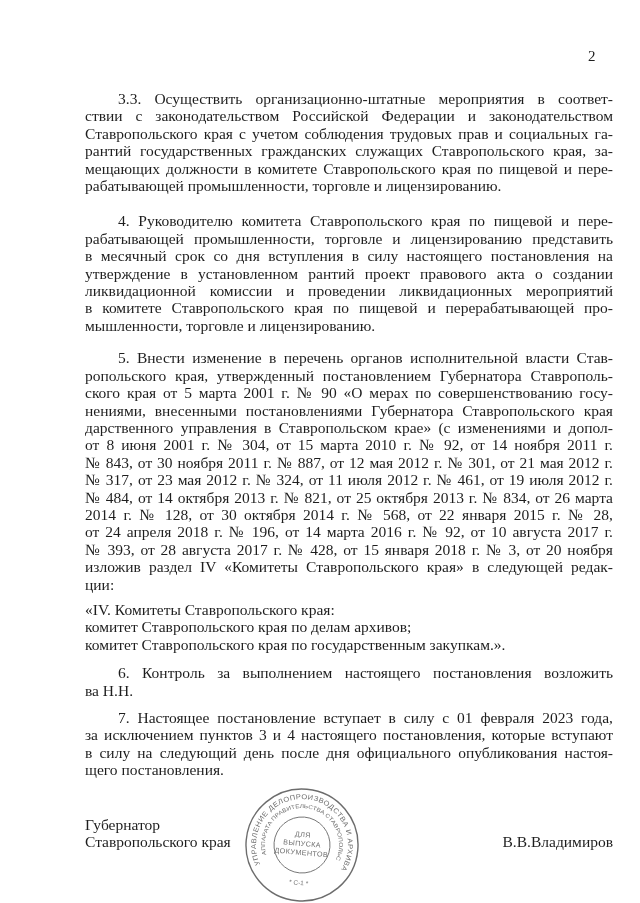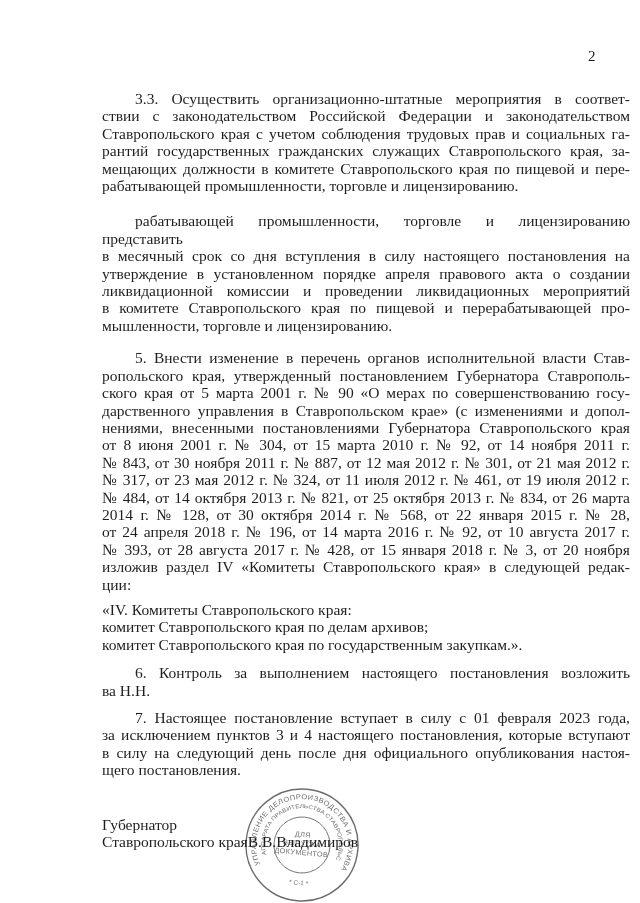--- a/index.html
+++ b/index.html
@@ -13,21 +13,21 @@
     color: #1e1e1e;
   }
   .page-number {
     position: absolute;
     top: 48px;
     left: 588px;
     font-size: 15px;
   }
   .content {
     position: absolute;
-    left: 102px;
+    left: 85px;
     top: 90px;
     width: 528px;
     font-size: 15.5px;
     line-height: 17.4px;
   }
   .para .line {
     text-align: justify;
     text-align-last: justify;
     text-justify: inter-word;
   }
@@ -37,20 +37,21 @@
     text-align: left;
   }
   .m-p1 { margin: 0 0 18px 0; }
   .m-p2 { margin: 0 0 15px 0; }
   .m-p3 { margin: 0 0 8px 0; }
   .m-q  { margin: 0 0 11px 0; }
   .m-p6 { margin: 0 0 10px 0; }
   .m-p7 { margin: 0 0 37px 0; }
   .signature {
     display: flex;
+    justify-content: space-between;
     align-items: flex-end;
     line-height: 17.5px;
   }
   .stamp {
     position: absolute;
     left: 242px;
     top: 785px;
     width: 120px;
     height: 120px;
     mix-blend-mode: multiply;
@@ -68,33 +69,34 @@
   <div class="content">
     <div class="para m-p1">
         <div class="line">3.3. Осуществить организационно-штатные мероприятия в соответ-</div>
         <div class="line">ствии с законодательством Российской Федерации и законодательством</div>
         <div class="line">Ставропольского края с учетом соблюдения трудовых прав и социальных га-</div>
         <div class="line">рантий государственных гражданских служащих Ставропольского края, за-</div>
         <div class="line">мещающих должности в комитете Ставропольского края по пищевой и пере-</div>
         <div class="line">рабатывающей промышленности, торговле и лицензированию.</div>
       </div>
     <div class="para m-p2">
+        <div class="line">4. Руководителю комитета Ставропольского края по пищевой и пере-</div>
         <div class="line">рабатывающей промышленности, торговле и лицензированию представить</div>
         <div class="line">в месячный срок со дня вступления в силу настоящего постановления на</div>
-        <div class="line">утверждение в установленном порядке апреля правового акта о создании</div>
+        <div class="line">утверждение в установленном рантий проект правового акта о создании</div>
         <div class="line">ликвидационной комиссии и проведении ликвидационных мероприятий</div>
         <div class="line">в комитете Ставропольского края по пищевой и перерабатывающей про-</div>
         <div class="line">мышленности, торговле и лицензированию.</div>
       </div>
     <div class="para m-p3">
         <div class="line">5. Внести изменение в перечень органов исполнительной власти Став-</div>
         <div class="line">ропольского края, утвержденный постановлением Губернатора Ставрополь-</div>
         <div class="line">ского края от 5 марта 2001 г. № 90 «О мерах по совершенствованию госу-</div>
+        <div class="line">нениями, внесенными постановлениями Губернатора Ставропольского края</div>
         <div class="line">дарственного управления в Ставропольском крае» (с изменениями и допол-</div>
-        <div class="line">нениями, внесенными постановлениями Губернатора Ставропольского края</div>
         <div class="line">от 8 июня 2001 г. № 304, от 15 марта 2010 г. № 92, от 14 ноября 2011 г.</div>
         <div class="line">№ 843, от 30 ноября 2011 г. № 887, от 12 мая 2012 г. № 301, от 21 мая 2012 г.</div>
         <div class="line">№ 317, от 23 мая 2012 г. № 324, от 11 июля 2012 г. № 461, от 19 июля 2012 г.</div>
         <div class="line">№ 484, от 14 октября 2013 г. № 821, от 25 октября 2013 г. № 834, от 26 марта</div>
         <div class="line">2014 г. № 128, от 30 октября 2014 г. № 568, от 22 января 2015 г. № 28,</div>
         <div class="line">от 24 апреля 2018 г. № 196, от 14 марта 2016 г. № 92, от 10 августа 2017 г.</div>
         <div class="line">№ 393, от 28 августа 2017 г. № 428, от 15 января 2018 г. № 3, от 20 ноября</div>
         <div class="line">изложив раздел IV «Комитеты Ставропольского края» в следующей редак-</div>
         <div class="line">ции:</div>
       </div>

